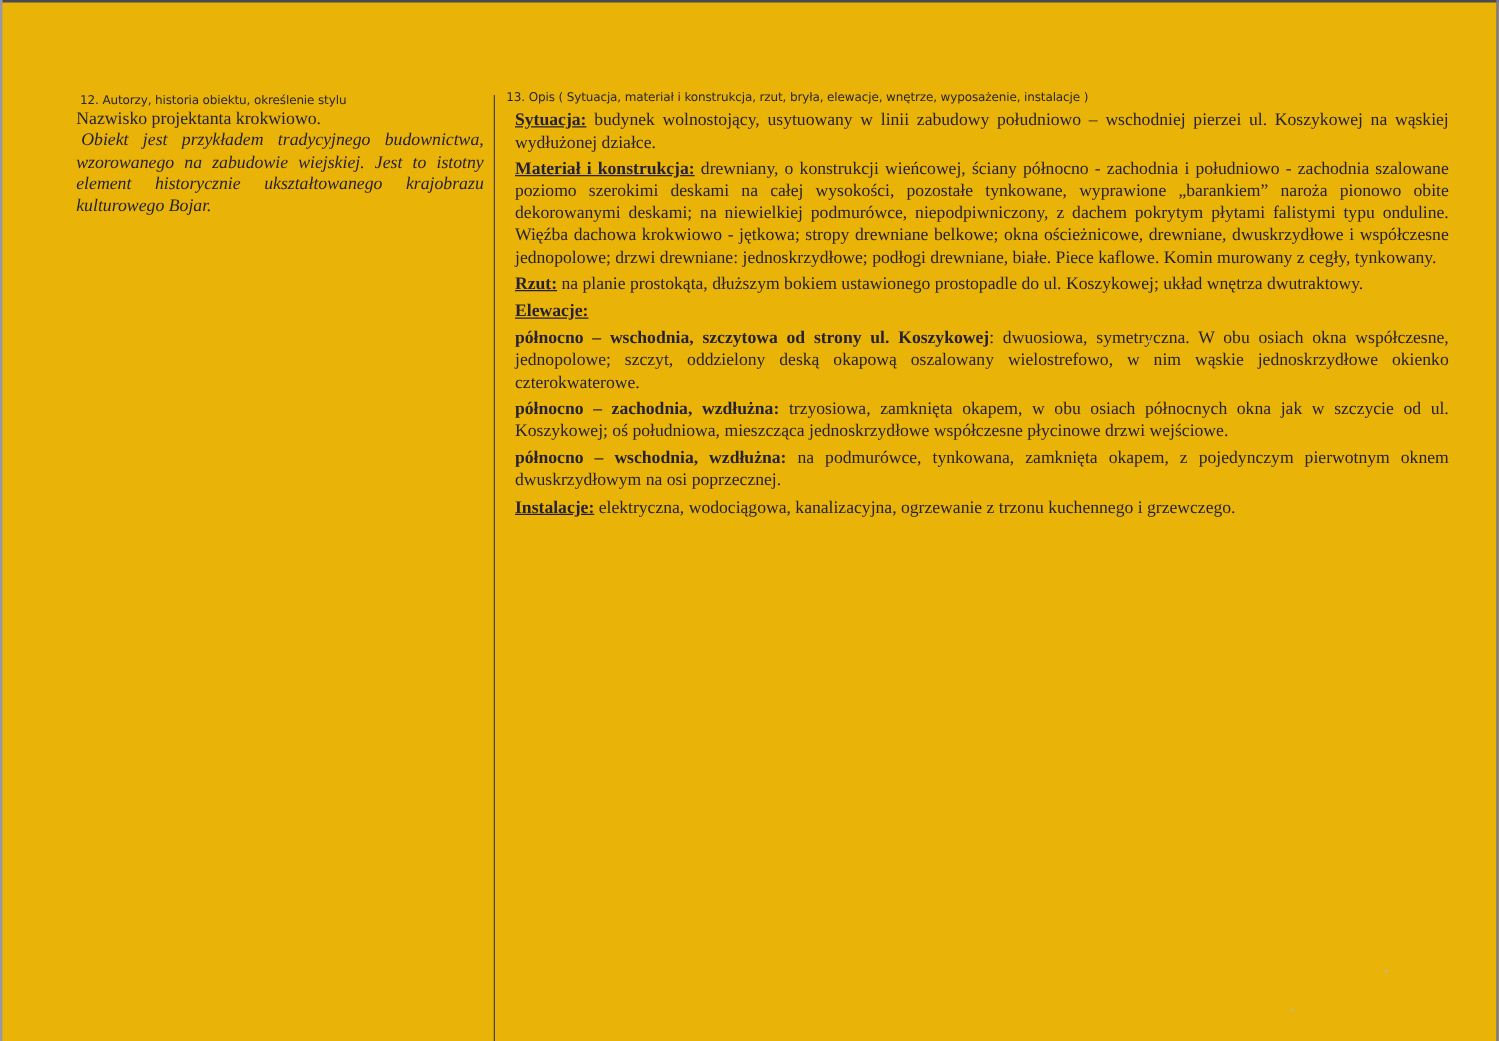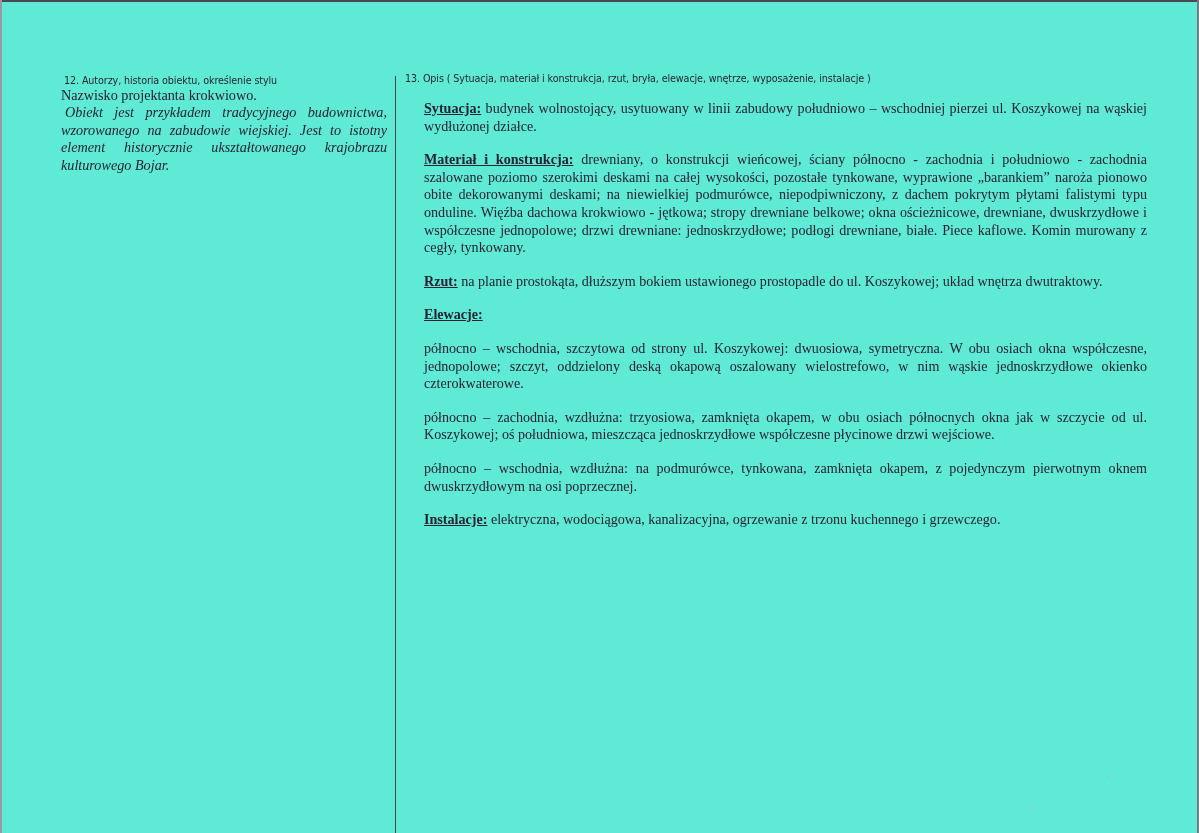--- a/index.html
+++ b/index.html
@@ -12,21 +12,21 @@
       background: #f2f1f7;
       position: relative;
       overflow: hidden;
       font-family: "Liberation Serif", serif;
       color: #262233;
     }
     .page {
       position: absolute;
       left: 0; top: 0;
       width: 1199px; height: 833px;
-      background: #5eead4;
+      background: #eab308;
     }
     .edge-top {
       position: absolute; left: 0; top: 0; width: 1199px; height: 2px;
       background: #4a4850;
     }
     .edge-left {
       position: absolute; left: 0; top: 0; width: 2px; height: 833px;
       background: #9a98a2;
     }
     .edge-right {
@@ -62,26 +62,26 @@
     .col-left .indent { text-indent: 4px; font-style: italic; }
 
     .col-right {
       position: absolute;
       left: 408px; top: 84px;
       width: 755px;
       font-size: 14.1px;
       line-height: 17.6px;
       text-align: justify;
     }
-    .col-right p { margin: 16px; }
+    .col-right p { margin: 4px; }
     .hdr {
       font-weight: bold;
       text-decoration: underline;
     }
-    .b { font-weight: normal; }
+    .b { font-weight: bold; }
     .speck {
       position: absolute;
       width: 2px; height: 2px;
       background: #b8b6c2;
       border-radius: 1px;
     }
   </style>
 </head>
 <body>
 

